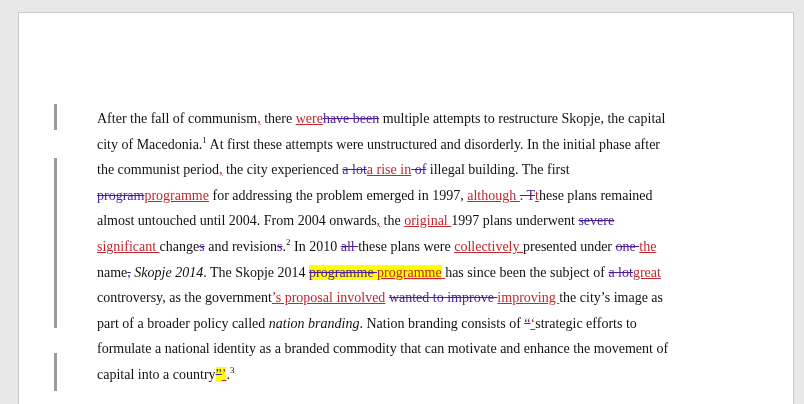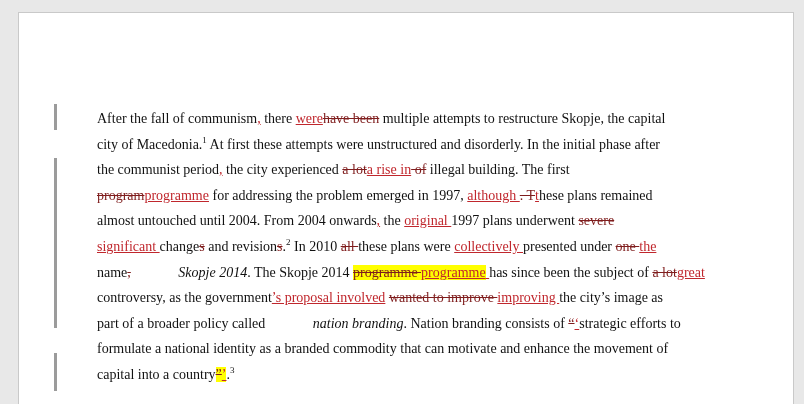--- a/index.html
+++ b/index.html
@@ -37,24 +37,24 @@
     width: 700px;
     font-size: 14px;
     line-height: 25.6px;
     color: #111111;
   }
   .run.insert {
     color: #c0272d;
     text-decoration: underline;
   }
   .run.delete {
-    color: #7f1d1d;
+    color: #4c1d95;
     text-decoration: line-through;
   }
-  .run.italic { font-style: italic; margin-left: 44px; }
+  .run.italic { font-style: italic; }
   .run.hl { background: #ffff00; }
   sup.run {
     font-size: 9px;
     line-height: 0;
     vertical-align: super;
   }
 </style>
 </head>
 <body>
 

